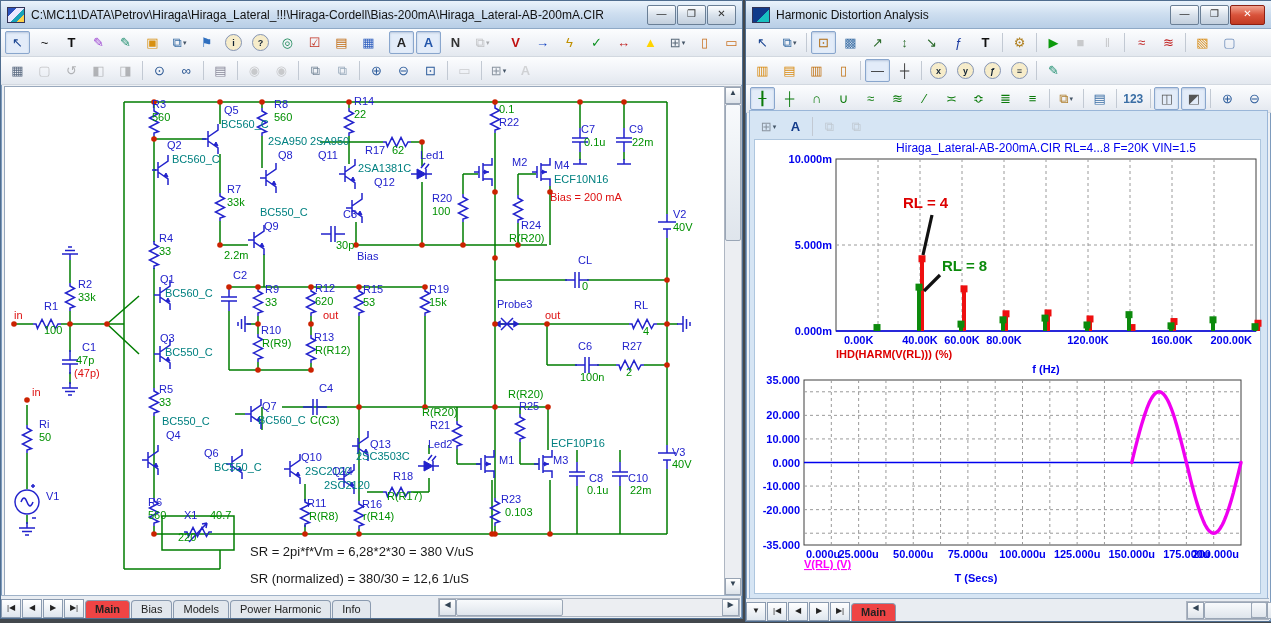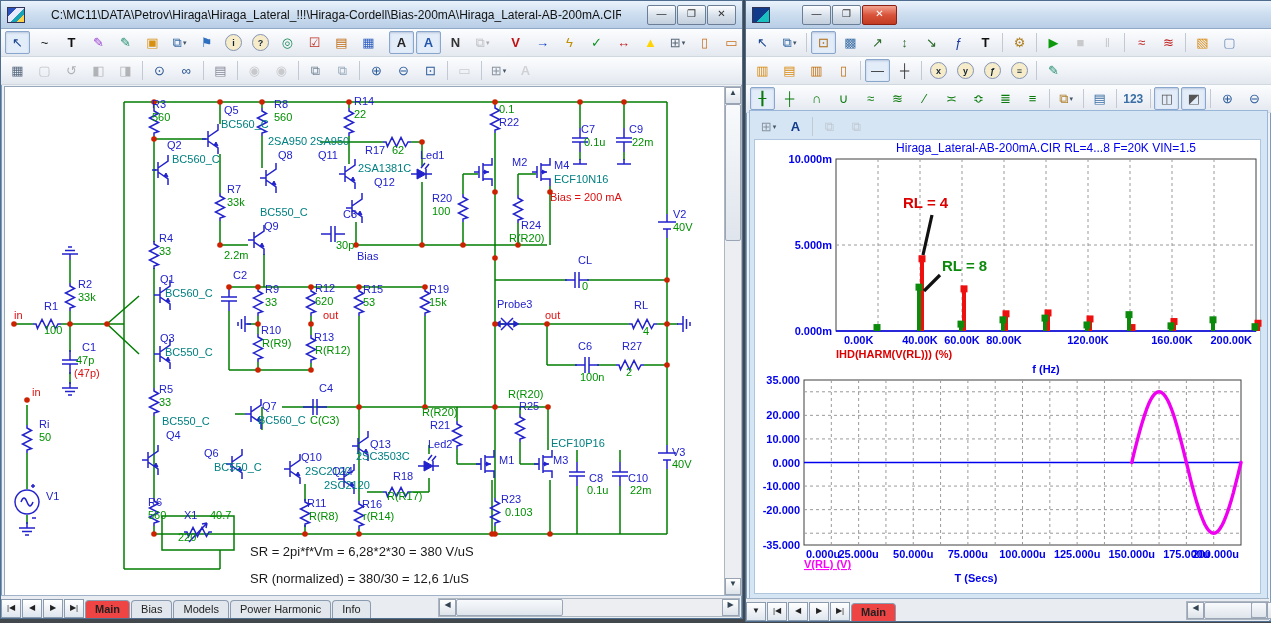--- a/index.html
+++ b/index.html
@@ -1,20 +1,20 @@
 <!DOCTYPE html>
 <html><head>
 <meta charset="utf-8">
 <style>
   html,body{margin:0;padding:0;}
   body{width:1271px;height:623px;position:relative;overflow:hidden;background:#43484d;
        font-family:"Liberation Sans",sans-serif;-webkit-font-smoothing:antialiased;}
   .win{position:absolute;background:#eef1f5;border:1px solid #4f6d8f;box-shadow:0 0 0 1px #7d9bbd inset;}
   .titlebar{height:27px;display:flex;align-items:center;padding:0 6px;
-            background:linear-gradient(#eaf3fc,#cfdff0 45%,#b8cee6);border-bottom:1px solid #8fa9c6;gap:20px;}
+            background:linear-gradient(#eaf3fc,#cfdff0 45%,#b8cee6);border-bottom:1px solid #8fa9c6;}
   .titlebar .ticon{width:16px;height:14px;margin-right:6px;flex:0 0 auto;border:1px solid #335;
             background:linear-gradient(135deg,#2a52be 0 30%,#e8e8ff 30% 55%,#18a2b8 55% 75%,#ffd24a 75%);}
   .titlebar .ttext{font-size:12px;color:#111;white-space:nowrap;overflow:hidden;flex:1;}
   .wbtns{display:flex;gap:1px;margin-left:6px;}
   .wbtn{width:27px;height:18px;border:1px solid #6a7f96;border-radius:2px;font-size:10px;line-height:16px;
         text-align:center;color:#333;background:linear-gradient(#fdfeff,#d9e2ec 50%,#c3cfdd);}
   .wbtn.close{background:linear-gradient(#f2a490,#d9533b 50%,#c23a22);color:#fff;border-color:#8c2013;width:33px;}
   .tbrow{display:flex;align-items:center;height:27px;padding:0 3px;
          background:linear-gradient(#fcfdfe,#eef1f6 60%,#e3e8ef);border-bottom:1px solid #d2d8e0;}
   .tb{width:23px;height:21px;margin:0 1px;display:flex;align-items:center;justify-content:center;
@@ -506,20 +506,21 @@
         <div class="sbtn" style="left:0;top:0;width:15px;height:15px;">◀</div>
       <div class="sthumb" style="left:17px;top:0;width:105px;height:15px;"></div>
       <div class="sbtn" style="right:0;top:0;width:15px;height:15px;">▶</div>
       </div>
     </div>
 </div>
 
 <div class="win" id="rwin" style="left:745px;top:0;width:525px;height:620px;">
   <div class="titlebar">
     <span class="ticon" style="background:linear-gradient(135deg,#103a8a 0 60%,#18c0c0 60%);"></span>
+    <span class="ttext">Harmonic Distortion Analysis</span>
     <span class="wbtns">
       <span class="wbtn">—</span>
       <span class="wbtn">❐</span>
       <span class="wbtn close">✕</span>
     </span>
   </div>
   <div class="tbrow" id="rtb1">
       <div class="tb" style="color: rgb(22, 65, 143);">↖</div>
       <div class="tb" style="color: rgb(58, 110, 165);">⧉<span class="dd">▾</span></div>
       <div class="sep"></div>

